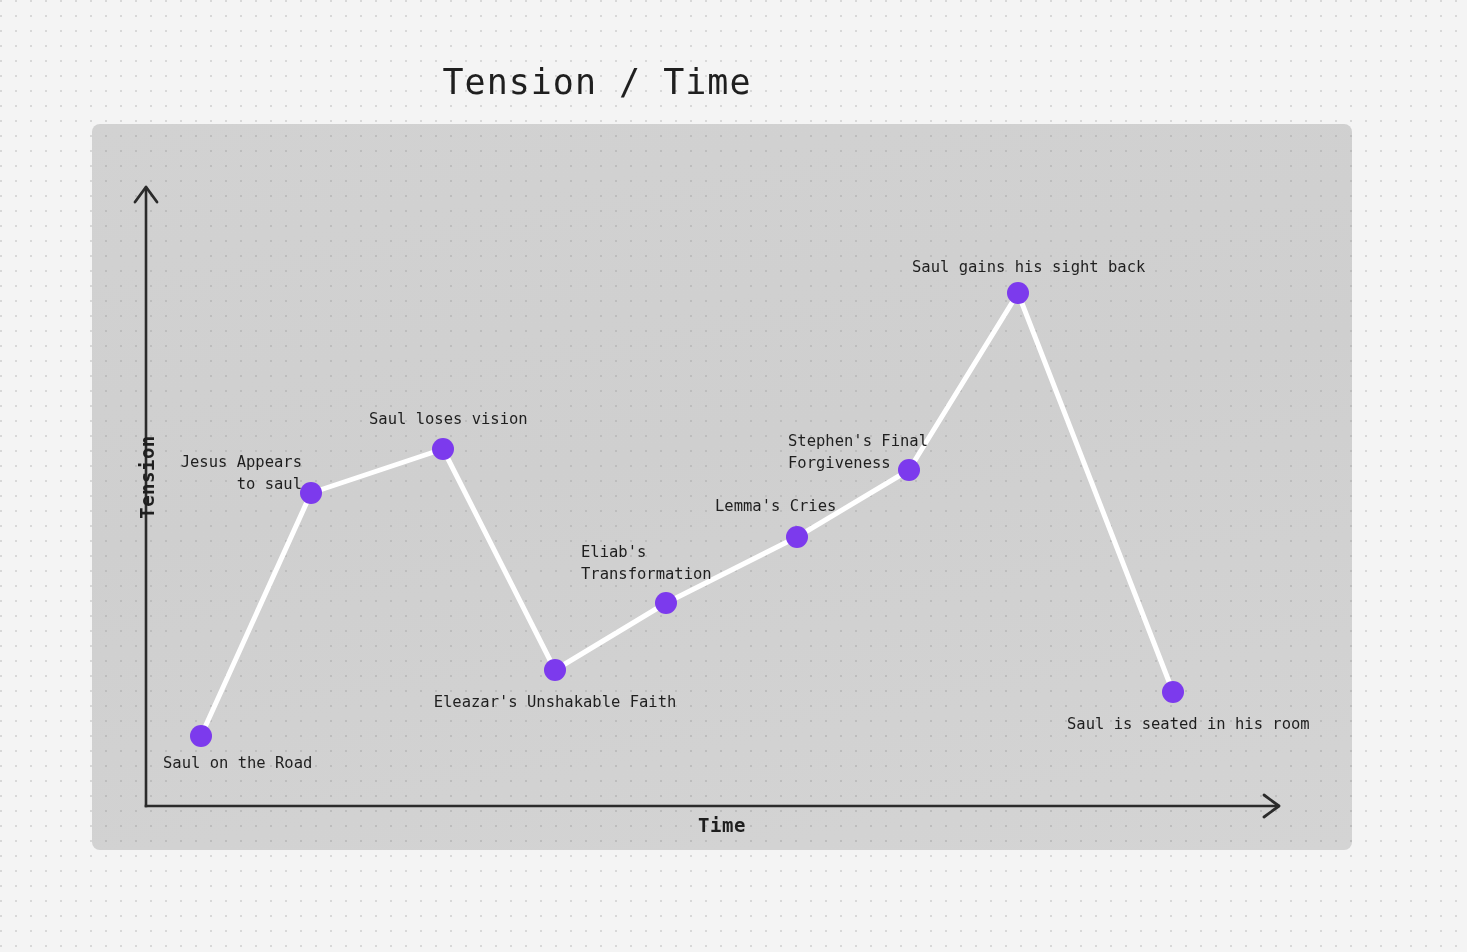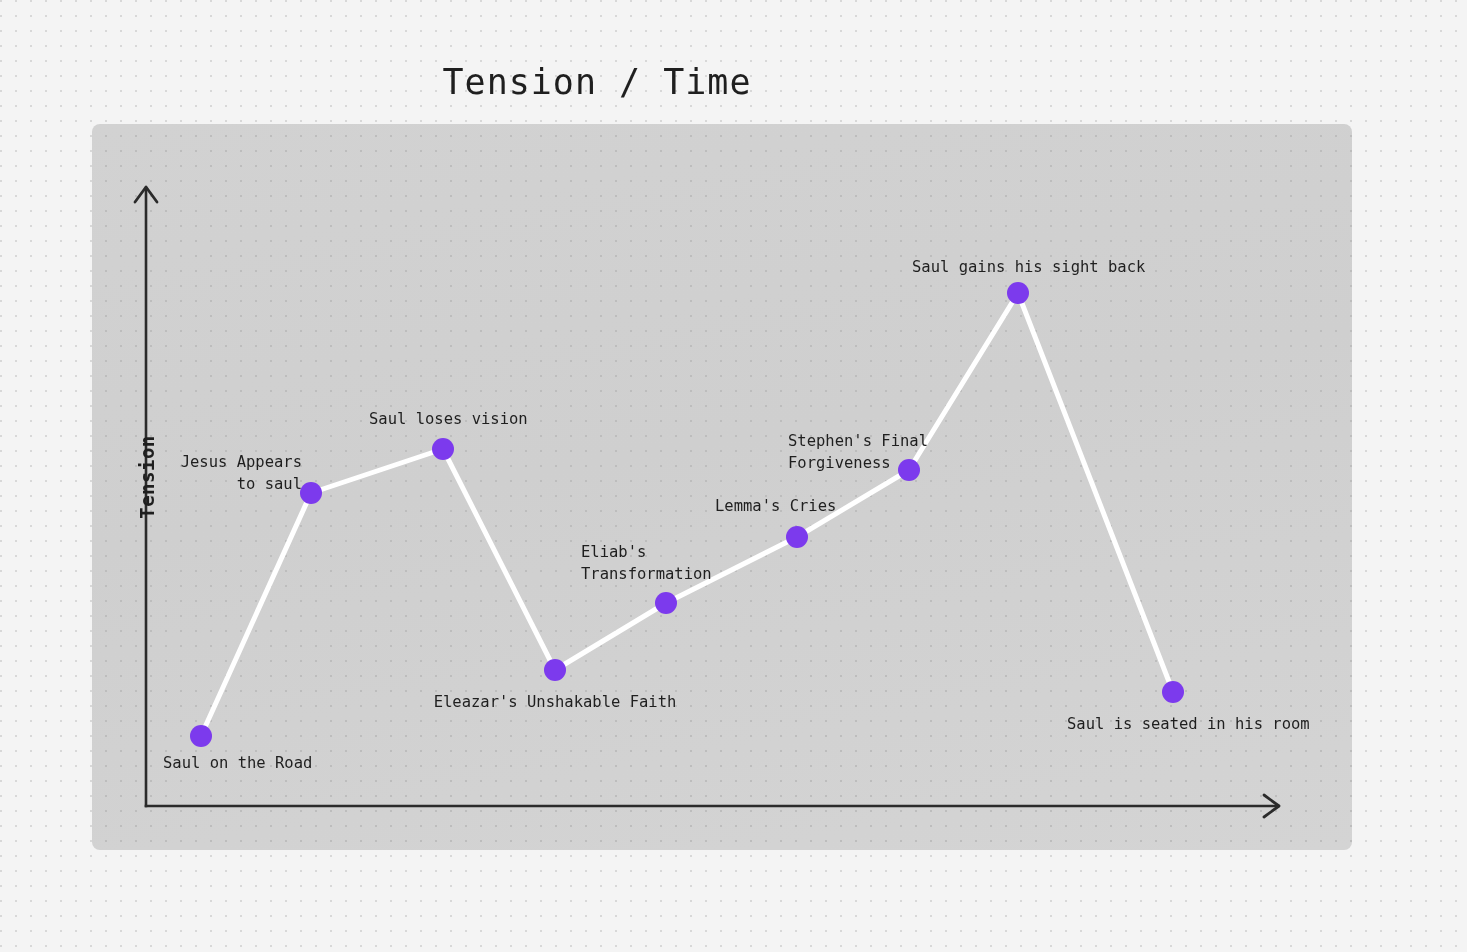--- a/index.html
+++ b/index.html
@@ -146,13 +146,14 @@
       <text class="point-label" x="463" y="583" text-anchor="middle"><tspan x="463">Eleazar's Unshakable Faith</tspan></text>
       <text class="point-label" x="489" y="433" text-anchor="start"><tspan x="489">Eliab's</tspan><tspan x="489" dy="22">Transformation</tspan></text>
       <text class="point-label" x="623" y="387" text-anchor="start"><tspan x="623">Lemma's Cries</tspan></text>
       <text class="point-label" x="696" y="322" text-anchor="start"><tspan x="696">Stephen's Final</tspan><tspan x="696" dy="22">Forgiveness</tspan></text>
       <text class="point-label" x="820" y="148" text-anchor="start"><tspan x="820">Saul gains his sight back</tspan></text>
       <text class="point-label" x="975" y="605" text-anchor="start"><tspan x="975">Saul is seated in his room</tspan></text>
     </g>
   </svg>
 
   <div id="axis-label-y">Tension</div>
+  <div id="axis-label-x">Time</div>
 </div>
 
 </body></html>

